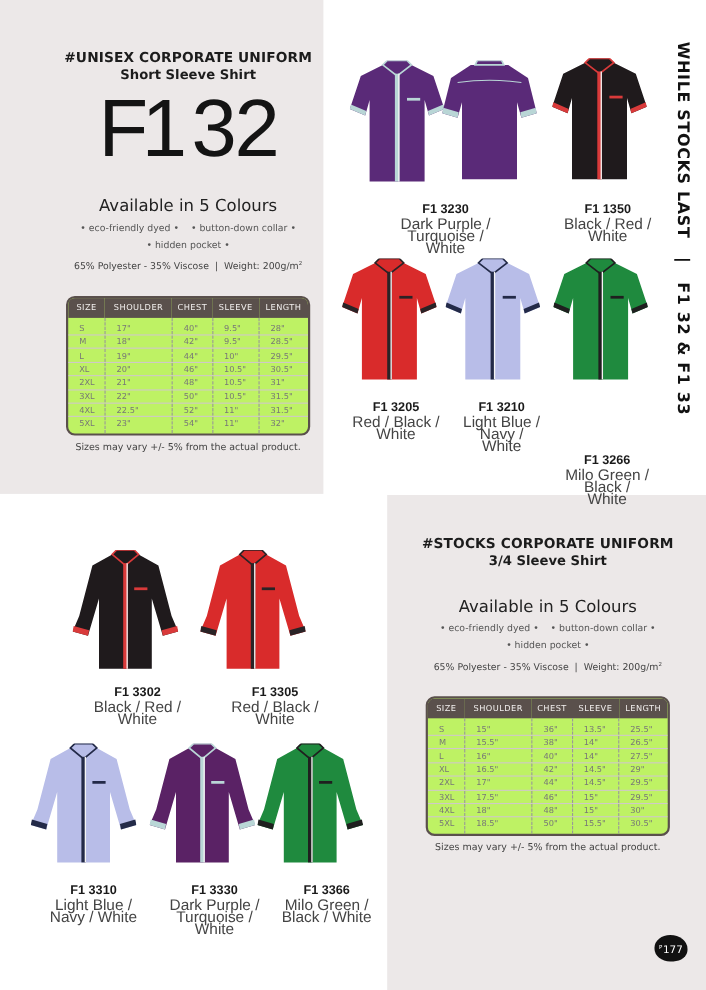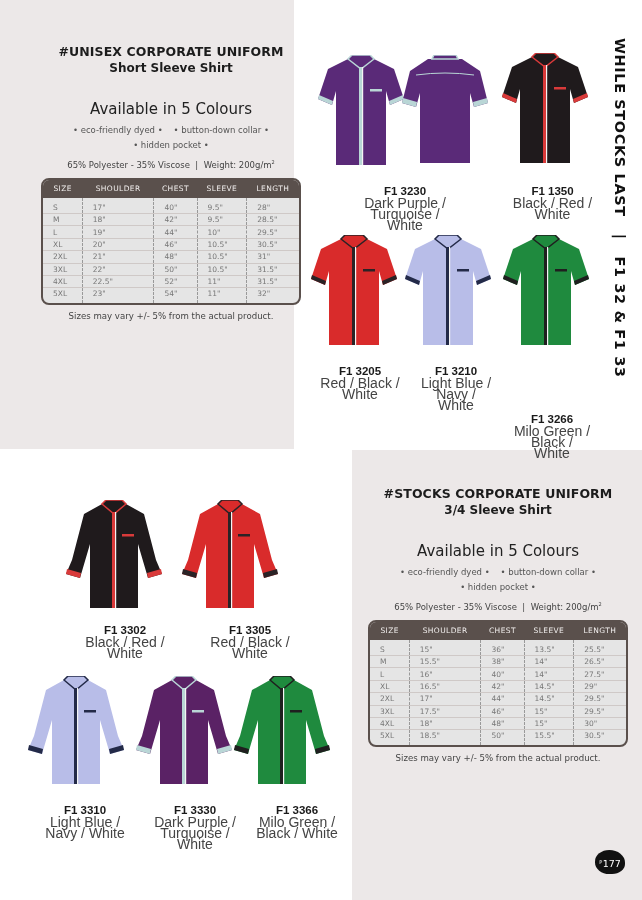--- a/index.html
+++ b/index.html
@@ -16,21 +16,21 @@
 
   .heading { font-weight: bold; font-size: 12.5px; letter-spacing: 0.1px; color: #1c1c1c; line-height: 16px; }
   .subheading { font-weight: bold; font-size: 12px; color: #1c1c1c; line-height: 16px; }
   .model { font-family: "Liberation Sans", sans-serif; font-size: 74px; line-height: 74px; font-weight: normal; color: #141414; letter-spacing: -2px; margin-top: 4px; }
   .model .f1 { letter-spacing: -6px; margin-right: 10px; }
   .avail { font-size: 15px; color: #222; margin-top: 24px; }
   .features { font-size: 8.5px; color: #555; line-height: 15px; margin-top: 5px; }
   .material { font-size: 8.5px; color: #444; margin-top: 6px; }
   .material sup { font-size: 5px; }
 
-  .size-table { margin: 8px auto 0; width: 260px; border: 2px solid #5a504c; border-radius: 8px; overflow: hidden; background: #e5e5e5; }
+  .size-table { margin: 21px auto 0; width: 222px; border: 2px solid #5a504c; border-radius: 8px; overflow: hidden; background: #bef264; }
   .size-table table { width: 100%; border-collapse: collapse; font-size: 7.5px; }
   .size-table th { background: #5a504c; color: #f2efee; font-weight: normal; letter-spacing: 0.4px; padding: 4px 0 5px; text-align: center; font-size: 7.5px; }
   .size-table td { color: #777; padding: 1.2px 0; text-align: left; border-bottom: 1px solid #cfc9c7; line-height: 9px; }
   .size-table tr:last-child td { border-bottom: none; }
   .size-table td + td { border-left: 1px dashed #999; }
   .size-table td { padding-left: 10px; }
   .size-table td:first-child { padding-left: 10px; }
   .size-table tbody tr:first-child td { padding-top: 5px; }
   .size-table tbody tr:last-child td { padding-bottom: 5px; }
   .note { font-size: 8.6px; color: #444; margin-top: 6px; }
@@ -49,20 +49,21 @@
 </style>
 <style>.s-u0{--body:#5a2a78;--trim:#b9d6d6;}.s-u1{--body:#1f1a1c;--trim:#d93a3a;}.s-u2{--body:#d92b2b;--trim:#2a2326;}.s-u3{--body:#b8bde8;--trim:#232a48;}.s-u4{--body:#1f8a3e;--trim:#1f1f1f;}.s-f0{--body:#1f1a1c;--trim:#d93a3a;}.s-f1{--body:#d92b2b;--trim:#2a2326;}.s-f2{--body:#b8bde8;--trim:#232a48;}.s-f3{--body:#5a2265;--trim:#b9d6d6;}.s-f4{--body:#1f8a3e;--trim:#1f1f1f;}</style></head>
 <body>
 
 <div id="panel-top" class="panel-grey"></div>
 <div id="panel-bottom" class="panel-grey"></div>
 
 <div id="spec-top" class="spec-block">
   <div class="heading">#UNISEX CORPORATE UNIFORM</div>
   <div class="subheading">Short Sleeve Shirt</div>
+  <div class="model"><span class="f1">F1</span><span>32</span></div>
   <div class="avail">Available in 5 Colours</div>
   <div class="features">
     <div style="white-space:pre">• eco-friendly dyed •    • button-down collar •</div>
     <div>• hidden pocket •</div>
   </div>
   <div class="material"><span style="white-space:pre">65% Polyester - 35% Viscose  |  Weight: 200g/m</span><sup>2</sup></div>
   <div class="size-table">
     <table>
       <thead>
           <tr id="unisex-thead">

